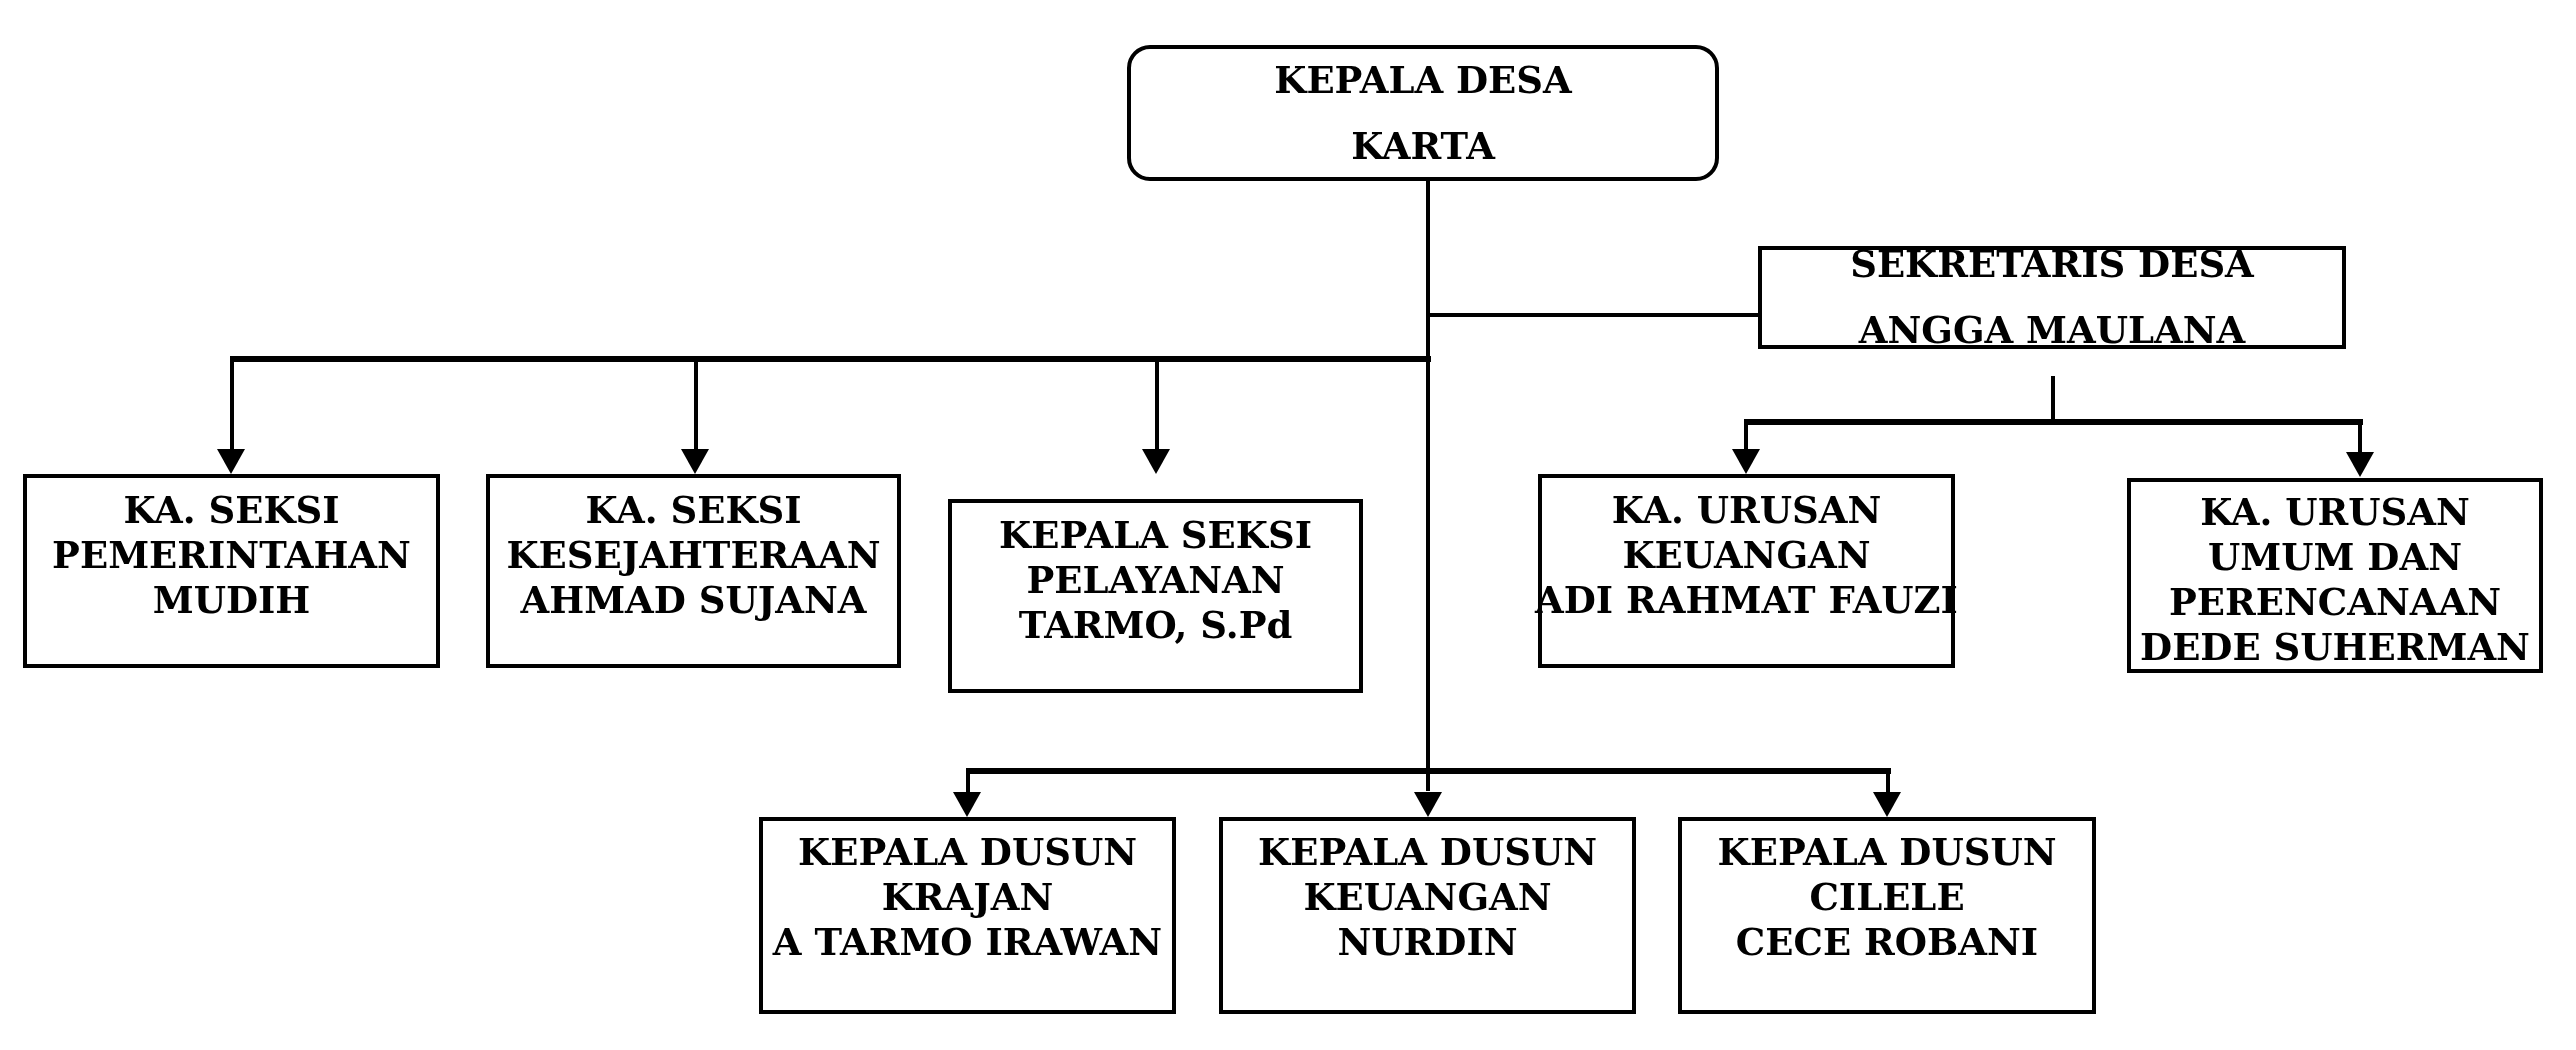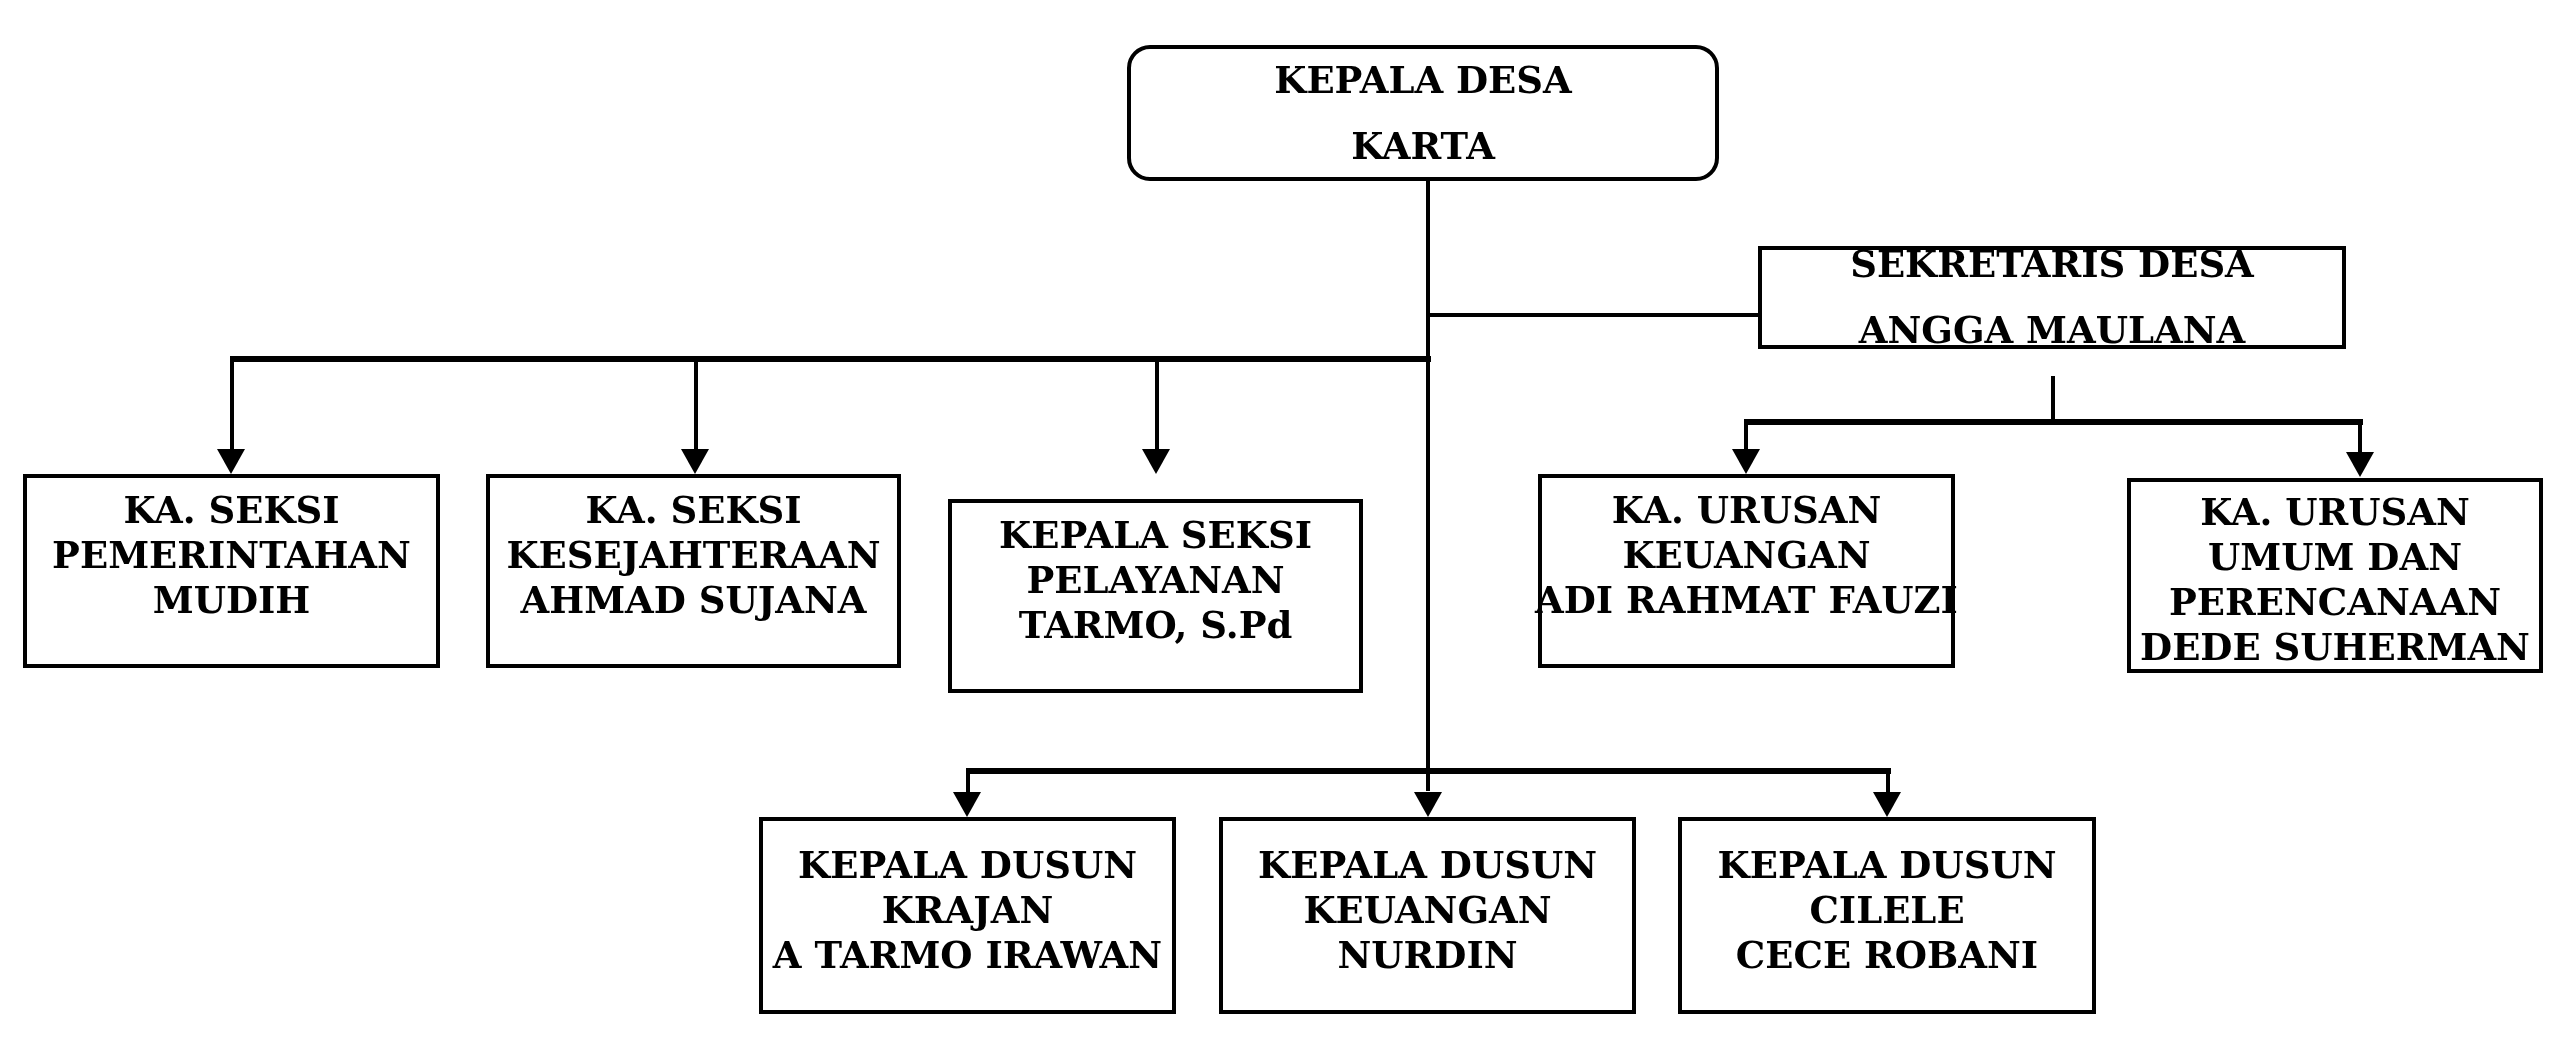--- a/index.html
+++ b/index.html
@@ -21,21 +21,21 @@
     flex-direction:column;
     align-items:center;
     text-align:center;
     font-size:37px;
     line-height:45px;
   }
   .ln{white-space:nowrap;}
   .center2{justify-content:center;row-gap:21px;}
   .pad10{padding-top:8px;}
   .pad12{padding-top:9.6px;text-align:center;}
-  .pad16{padding-top:22px;text-align:center;}
+  .pad16{padding-top:9px;text-align:center;}
   .h,.v{position:absolute;background:#000000;}
   .arrow{
     position:absolute;width:0;height:0;
     border-left:14.4px solid transparent;
     border-right:14.4px solid transparent;
     border-top:25.5px solid #000000;
   }
 </style>
 </head>
 <body>

